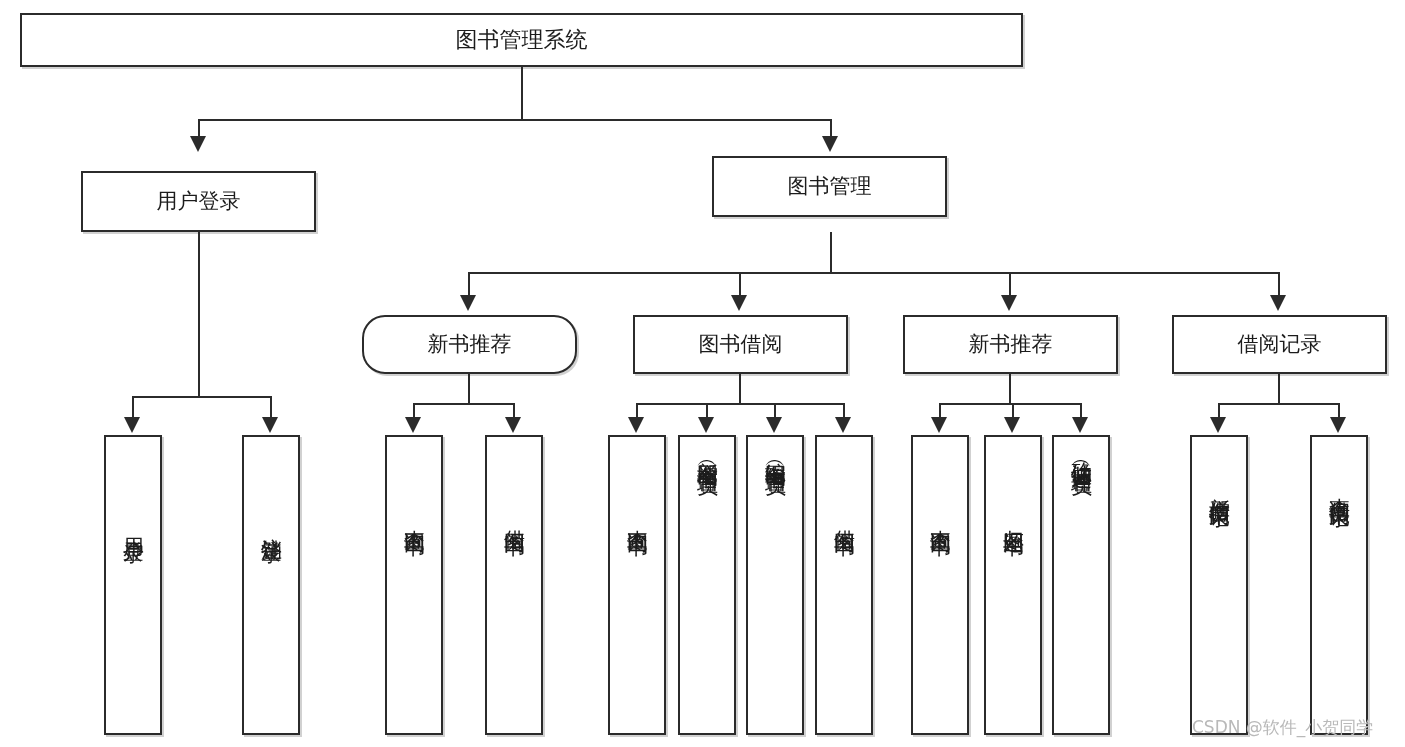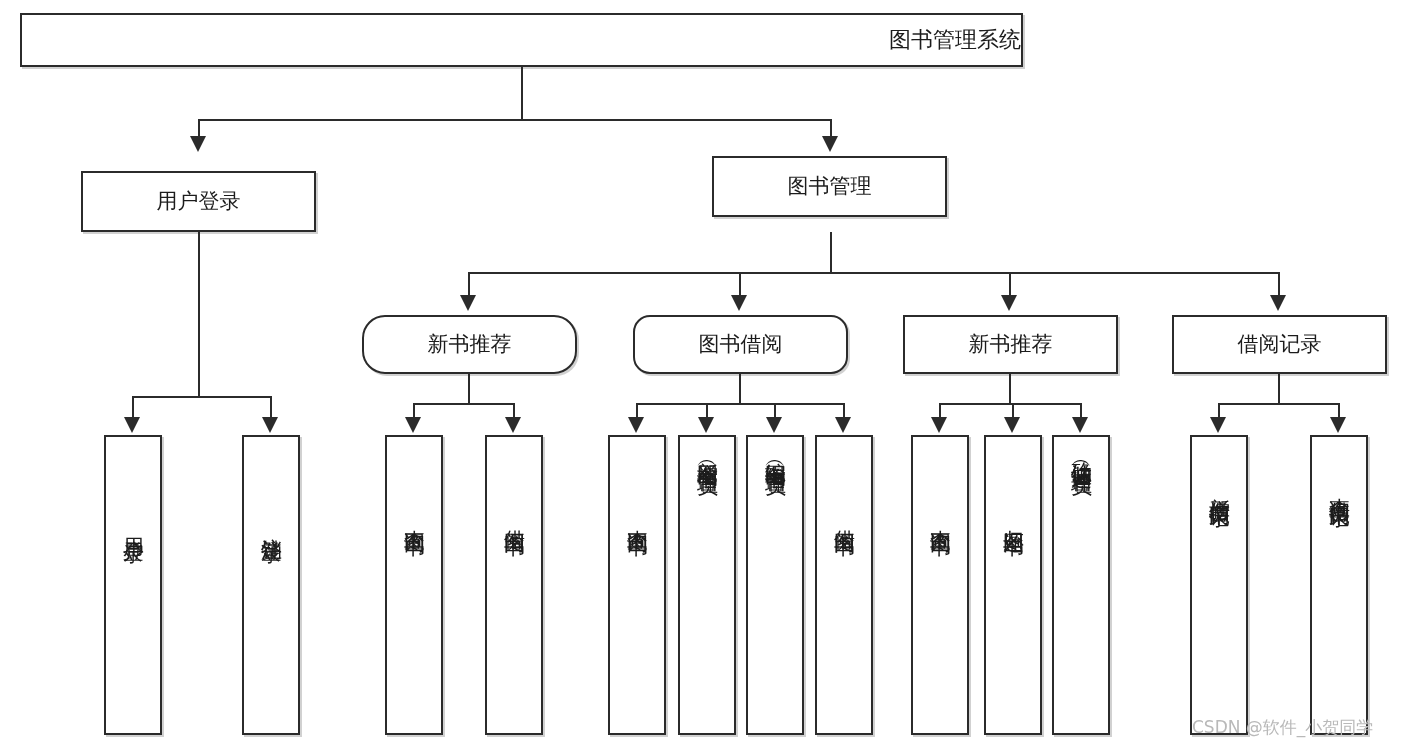--- a/index.html
+++ b/index.html
@@ -77,21 +77,21 @@
     font-size: 17px;
     white-space: nowrap;
     user-select: none;
   }
 </style>
 </head>
 <body>
 
 <div id="canvas">
 
-  <div class="node h root" style="left:20px; top:13px; width:1003px; height:54px;justify-content:flex-end;">
+  <div class="node h root" style="left:20px; top:13px; width:1003px; height:54px;">
     <span class="label">图书管理系统</span>
   </div>
 
   <div class="vline" style="left:521px; top:67px; height:52px;"></div>
   <div class="hline" style="left:198px; top:119px; width:633px;"></div>
   <div class="vline" style="left:198px; top:119px; height:19px;"></div>
   <div class="arrow" style="left:190px; top:136px;"></div>
   <div class="vline" style="left:830px; top:119px; height:19px;"></div>
   <div class="arrow" style="left:822px; top:136px;"></div>
 
@@ -117,21 +117,21 @@
   <div class="vline" style="left:739px; top:272px; height:25px;"></div>
   <div class="arrow" style="left:731px; top:295px;"></div>
   <div class="vline" style="left:1009px; top:272px; height:25px;"></div>
   <div class="arrow" style="left:1001px; top:295px;"></div>
   <div class="vline" style="left:1278px; top:272px; height:25px;"></div>
   <div class="arrow" style="left:1270px; top:295px;"></div>
 
   <div class="node h" style="left:362px; top:315px; width:215px; height:59px;border-radius:23px;">
     <span class="label">新书推荐</span>
   </div>
-  <div class="node h" style="left:633px; top:315px; width:215px; height:59px;border-radius:17px;">
+  <div class="node h" style="left:633px; top:315px; width:215px; height:59px;">
     <span class="label">图书借阅</span>
   </div>
   <div class="node h" style="left:903px; top:315px; width:215px; height:59px;">
     <span class="label">新书推荐</span>
   </div>
   <div class="node h" style="left:1172px; top:315px; width:215px; height:59px;">
     <span class="label">借阅记录</span>
   </div>
 
   <div class="vline" style="left:468px; top:374px; height:29px;"></div>

